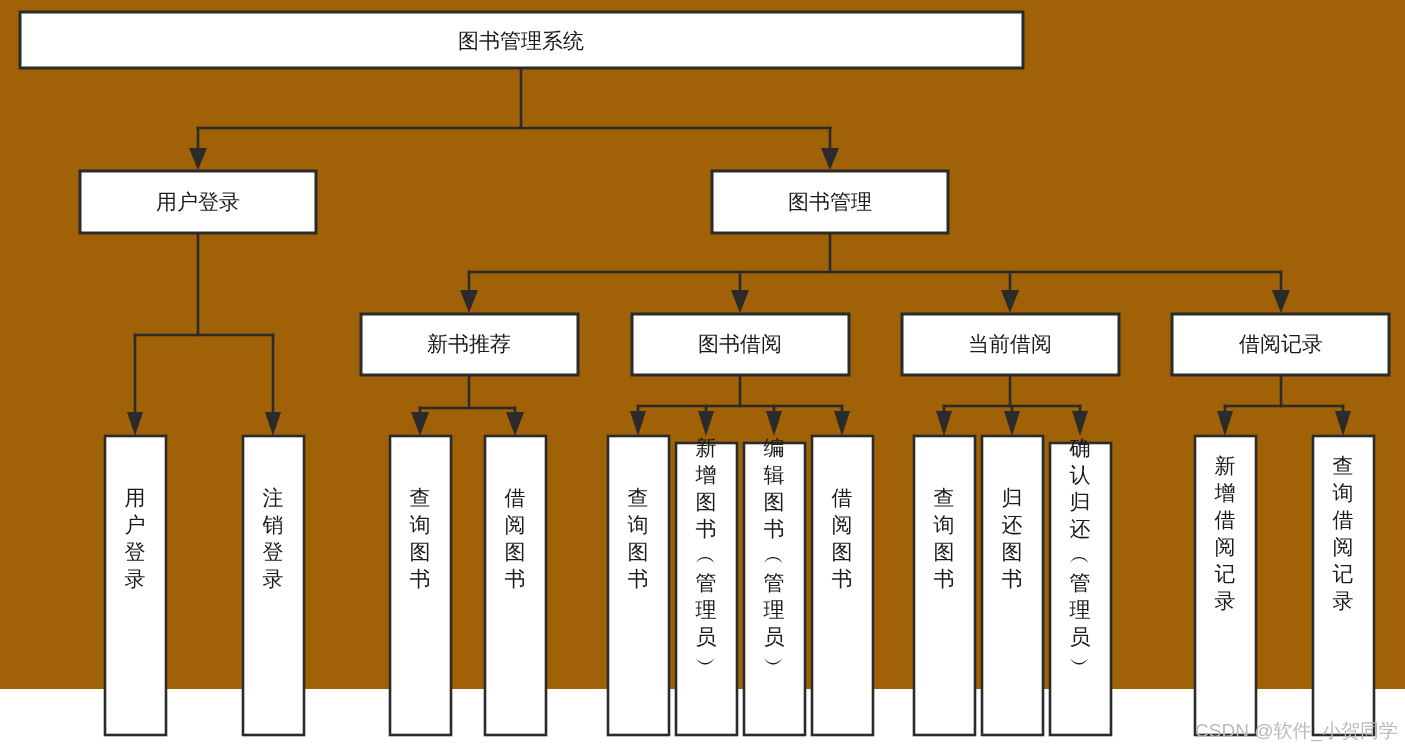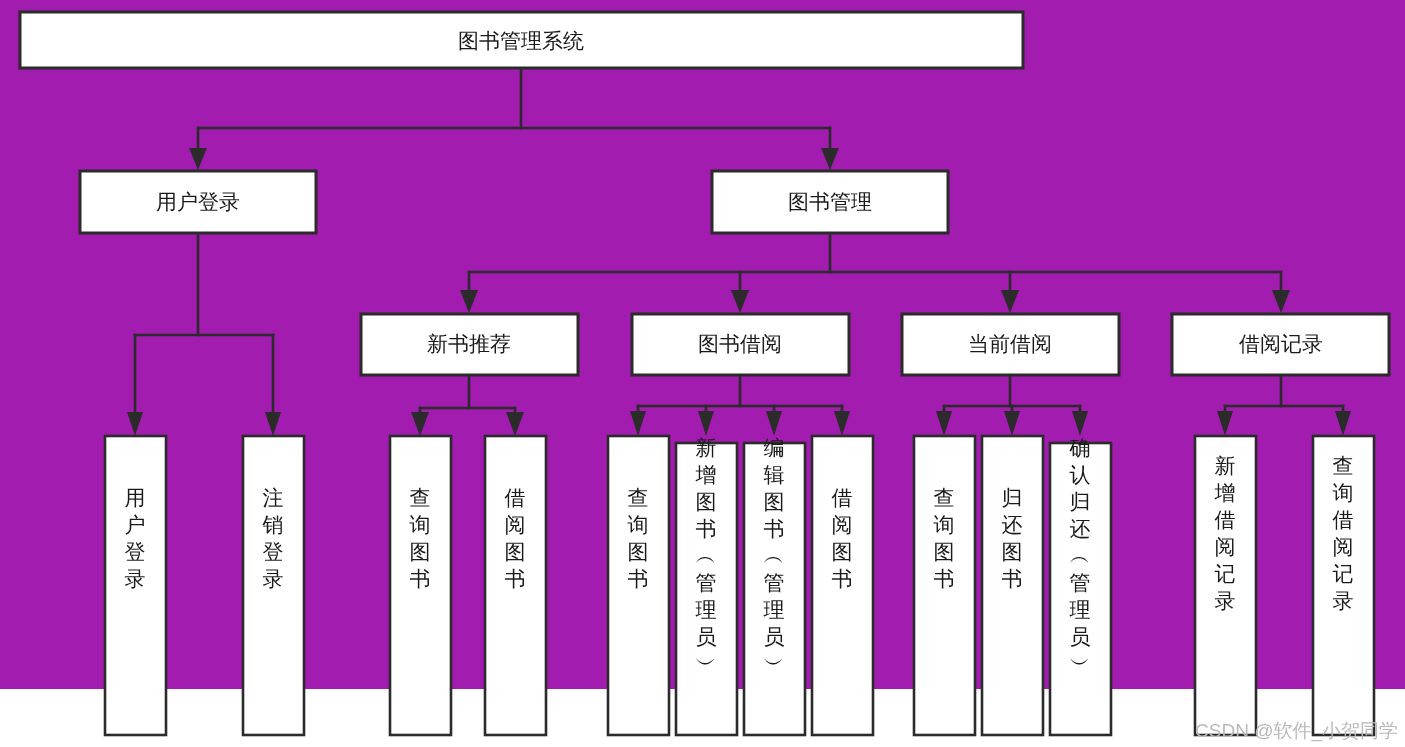--- a/index.html
+++ b/index.html
@@ -10,21 +10,21 @@
   body {
     width: 1405px;
     height: 747px;
     font-family: "Liberation Sans", "DejaVu Sans", sans-serif;
     overflow: hidden;
   }
   #diagram-root {
     position: relative;
     width: 1405px;
     height: 689px;
-    background: #a21caf;
+    background: #a16207;
   }
   svg.flowchart {
     display: block;
     width: 1405px;
     height: 747px;
   }
   .node-box {
     fill: #ffffff;
     stroke: #2b2b2b;
     stroke-width: 3;

